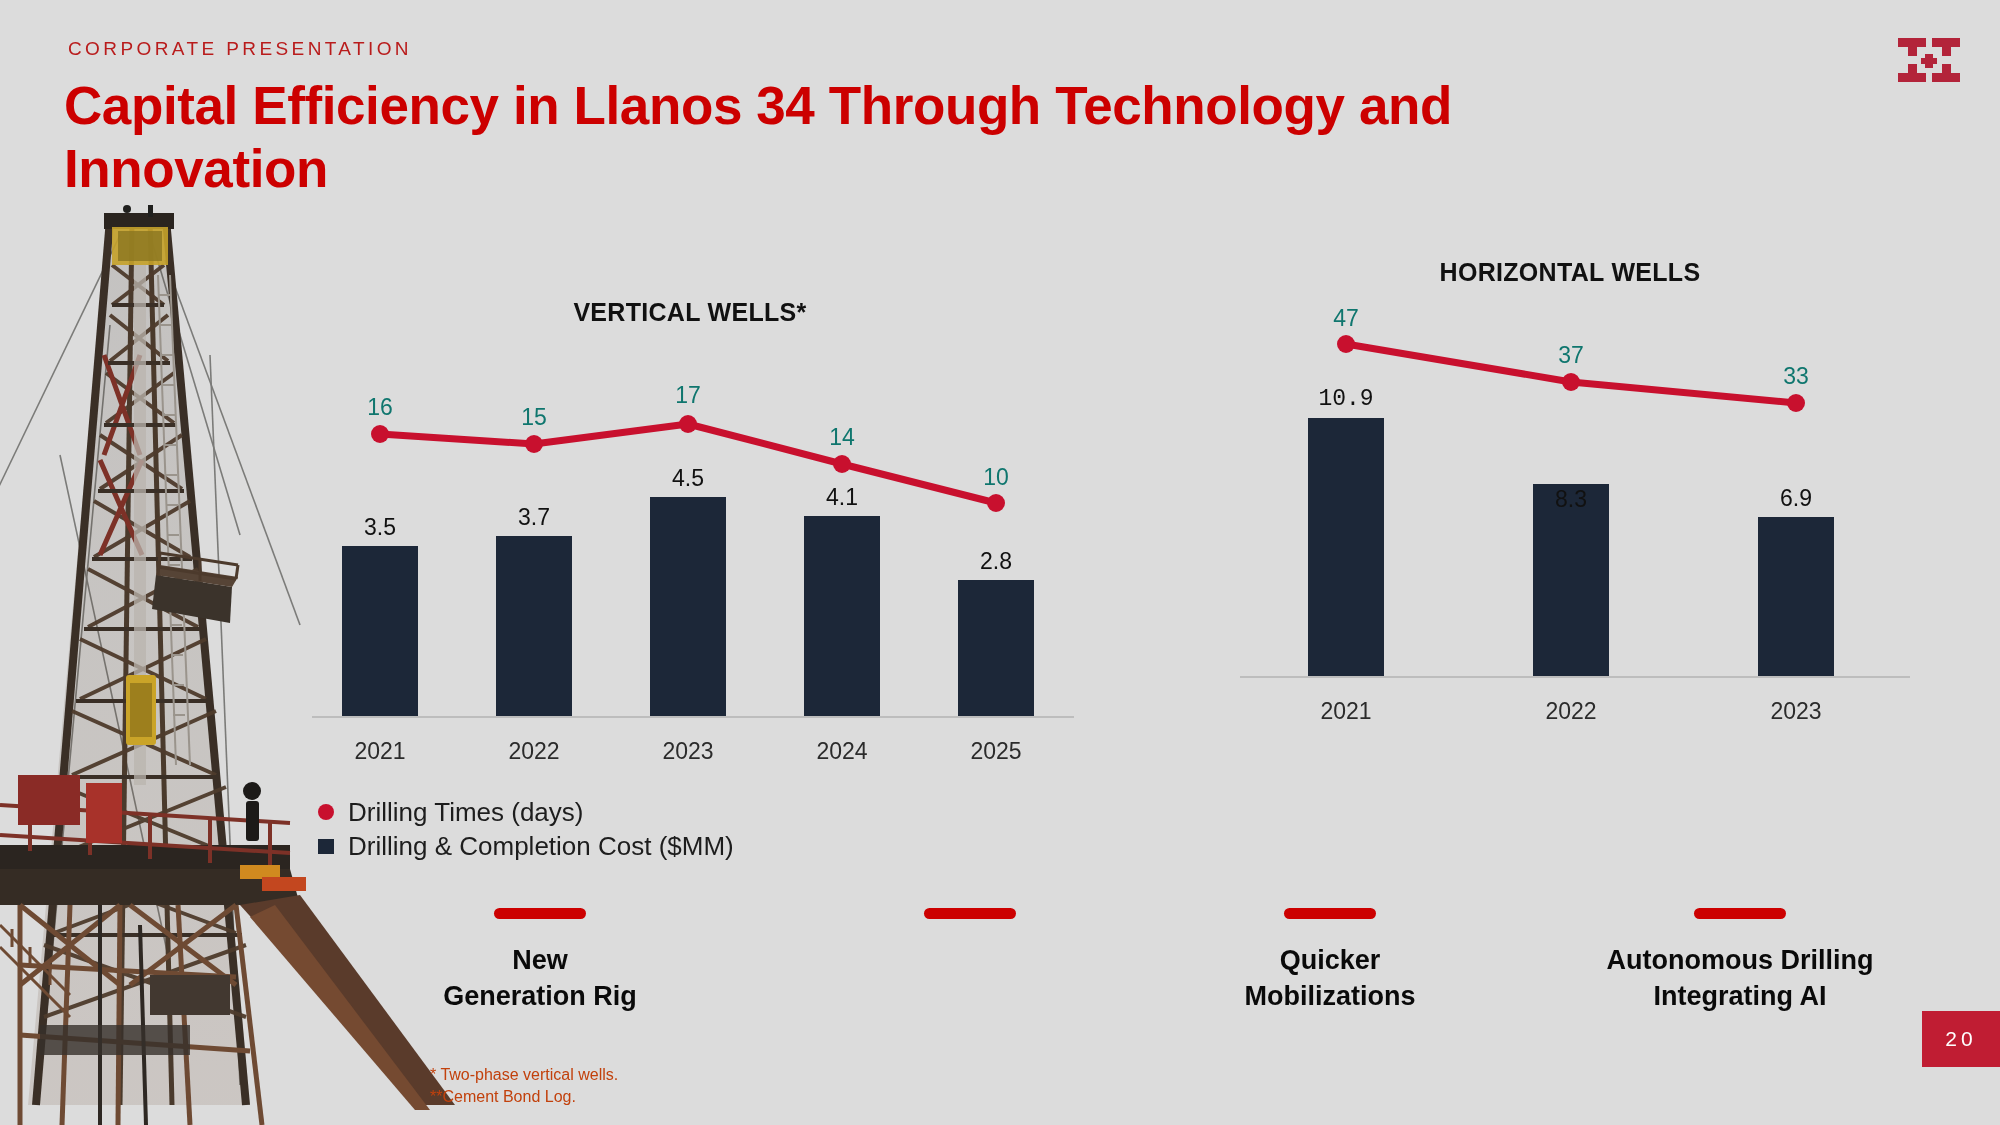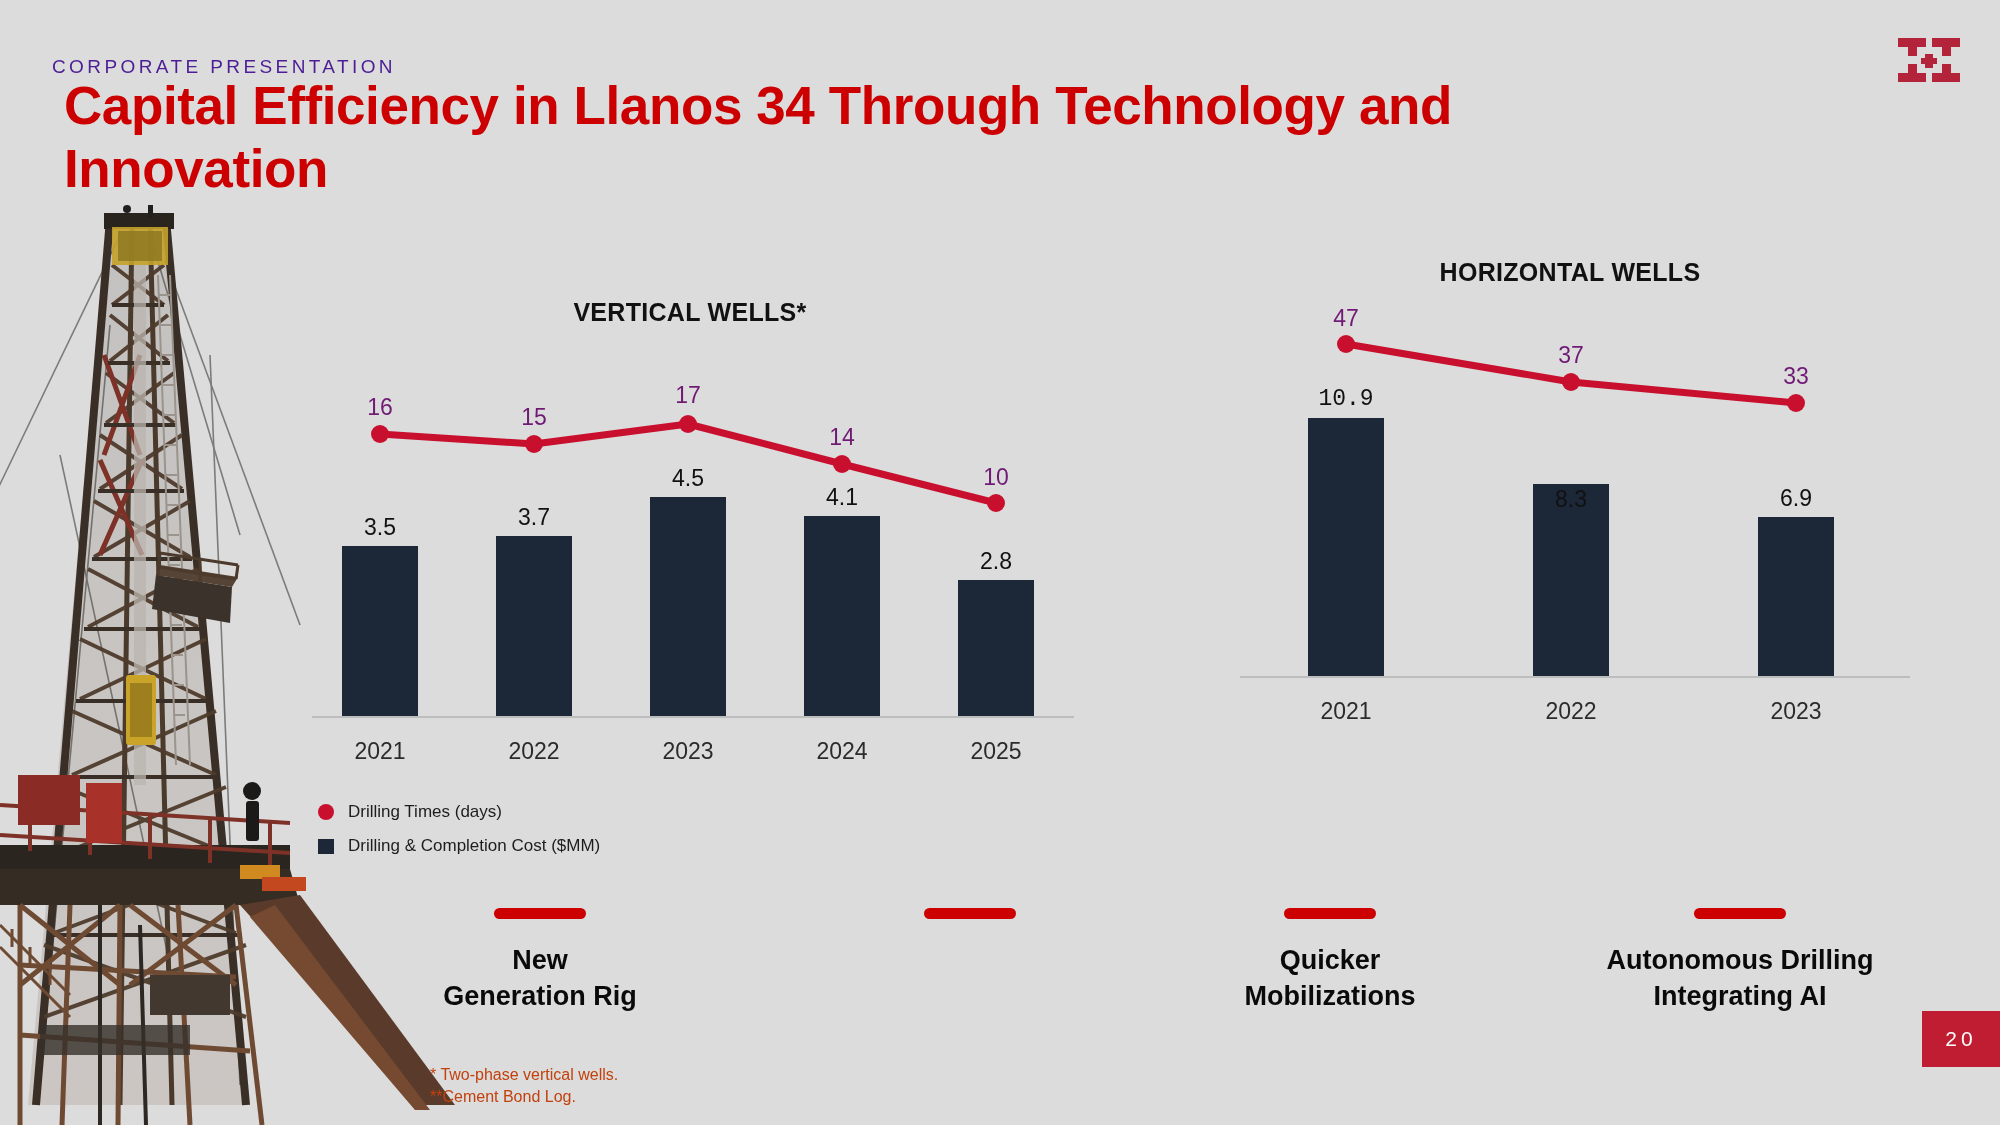--- a/index.html
+++ b/index.html
@@ -5,22 +5,22 @@
   * { margin:0; padding:0; box-sizing:border-box; }
   html, body { width:2000px; height:1125px; overflow:hidden; }
   body {
     background:#dcdcdc;
     font-family:"Liberation Sans", sans-serif;
     position:relative;
   }
 
   
   .eyebrow{
-    position:absolute; left:52px; top:38px;
-    font-size:19px; letter-spacing:3.4px; color:#4c1d95; font-weight:400;margin-top:18px;
+    position:absolute; left:68px; top:38px;
+    font-size:19px; letter-spacing:3.4px; color:#b91c1c; font-weight:400;
   }
   .deck-title{
     position:absolute; left:64px; top:75px; width:1620px;
     font-size:53px; line-height:1.18; font-weight:bold; color:#cc0000;
     letter-spacing:-0.4px;
   }
 
   
   .logo{ position:absolute; right:40px; top:38px; width:62px; height:44px; }
 
@@ -39,34 +39,34 @@
   }
   .plot{ position:absolute; left:0; top:48px; }
   .axis-line{
     position:absolute; height:2px; background:#bdbdbd;
   }
   .bar{ position:absolute; background:#1c2738; }
   .bar-label{
     position:absolute; text-align:center; font-size:23px; color:#111;
   }
   .pt-label{
-    position:absolute; text-align:center; font-size:23px; color:#701a75;
+    position:absolute; text-align:center; font-size:23px; color:#0f766e;
   }
   .cat-label{
     position:absolute; text-align:center; font-size:23px; color:#2b2b2b;
   }
   .line-svg{ position:absolute; left:0; top:0; overflow:visible; }
 
   
   .legend{ position:absolute; left:318px; top:795px; }
   .legend-row{ display:flex; align-items:center; height:34px; }
   .legend-mark{ width:16px; height:16px; margin-right:14px; flex:0 0 16px; }
   .legend-mark.dot{ border-radius:50%; background:#c8102e; }
   .legend-mark.sq{ background:#1c2738; width:15px; height:15px; }
-  .legend-text{ font-size:17px; color:#1d1d1d; }
+  .legend-text{ font-size:26px; color:#1d1d1d; }
 
   
   .callout{ position:absolute; text-align:center; }
   .callout .dash{
     width:92px; height:11px; background:#cc0000; border-radius:6px;
     margin:0 auto 24px auto;
   }
   .callout .ctext{
     font-size:27px; font-weight:bold; color:#0a0a0a; line-height:1.32;
     white-space:pre-line;

